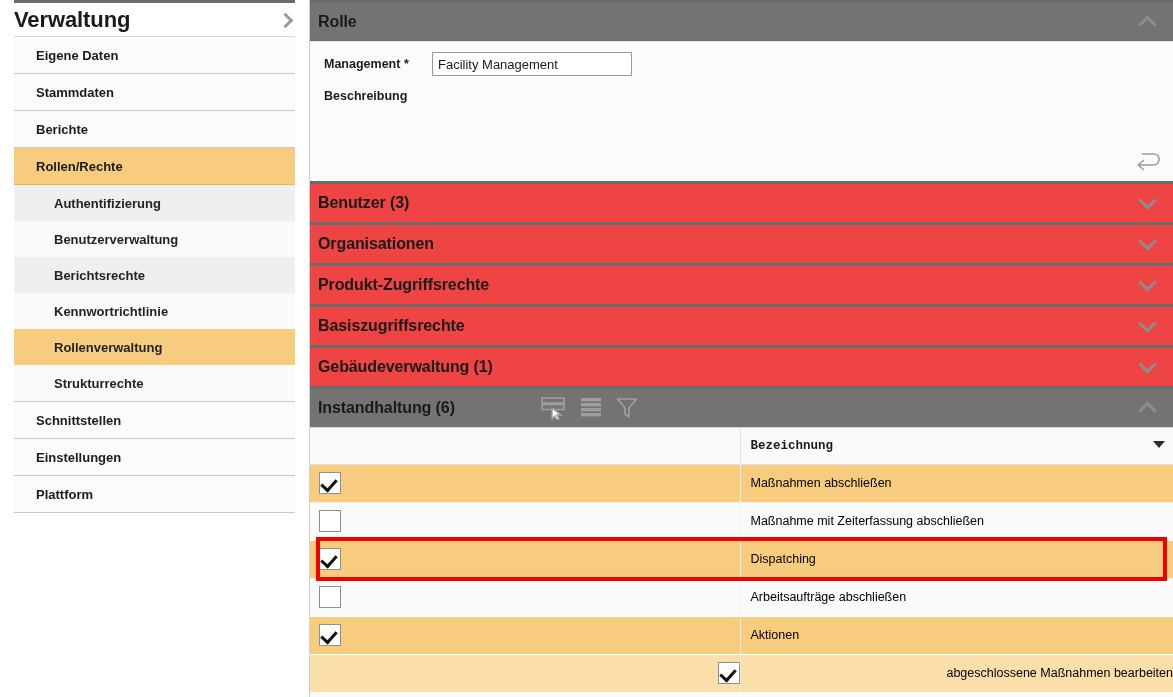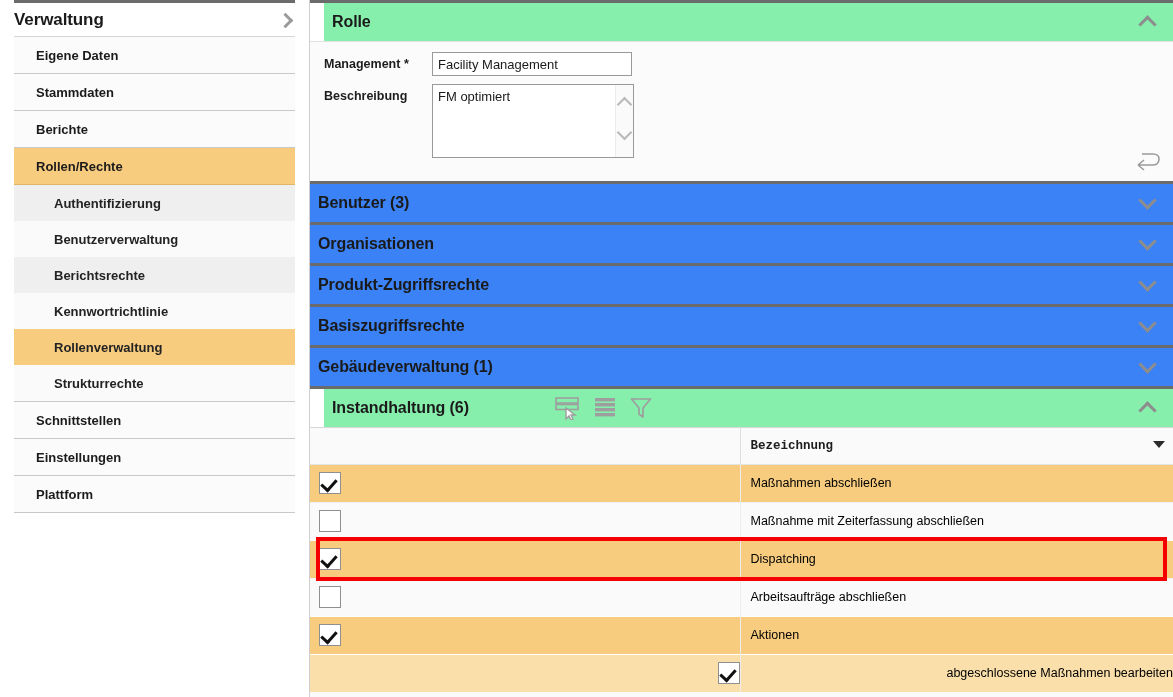--- a/index.html
+++ b/index.html
@@ -42,21 +42,21 @@
     height: 37px;
     display: flex;
     align-items: center;
     justify-content: space-between;
     border-top: 3px solid #6b6b6b;
     border-bottom: 1px solid #d6d6d6;
     box-sizing: border-box;
     background: #ffffff;
   }
   .sidebar-title .label {
-    font-size: 17px;
+    font-size: 22px;
     font-weight: bold;
     color: #1a1a1a;
     letter-spacing: -0.1px;
   }
   .chev-right {
     width: 18px;
     height: 18px;
     display: inline-block;
     position: relative;
   }
@@ -120,25 +120,25 @@
   .section {
     border-top: 3px solid #6b6b6b;
     box-sizing: border-box;
   }
   .section-head {
     height: 38px;
     display: flex;
     align-items: center;
     box-sizing: border-box;
     padding: 0 8px 0 8px;
-    background: #3b82f6;
-    cursor: pointer;
-    position: relative;
-  }
-  .section-head.white { background: #86efac; margin-left: 14px; }
+    background: #ef4444;
+    cursor: pointer;
+    position: relative;
+  }
+  .section-head.white { background: #737373; }
   .section-title {
     font-size: 16px;
     font-weight: bold;
     color: #1a1a1a;
     letter-spacing: -0.1px;
   }
   .head-spacer { flex: 1; }
   .chev {
     width: 22px;
     height: 22px;
@@ -405,27 +405,20 @@
         <span class="head-spacer"></span>
         <span class="chev up"></span>
       </div>
       <div class="form-body">
         <div class="field-row">
           <div class="field-label">Management *</div>
           <input class="text-input" type="text" value="Facility Management" style="">
         </div>
         <div class="field-row">
           <div class="field-label">Beschreibung</div>
-          <div class="textarea-wrap">
-            <textarea class="textarea-box" style="">FM optimiert</textarea>
-            <div class="fake-scroll">
-              <span class="sc up"></span>
-              <span class="sc dn"></span>
-            </div>
-          </div>
         </div>
         <div class="undo-row">
           <svg width="30" height="22" viewBox="0 0 30 22">
             <path d="M5 14 L11 9 M5 14 L11 19 M5 14 L20 14 C25 14 26 10 26 8 C26 5 24 3 20 3 L9 3" fill="none" stroke="#9b9b9b" stroke-width="1.6"></path>
           </svg>
         </div>
       </div>
     </div>
 
     <div id="section-list">

